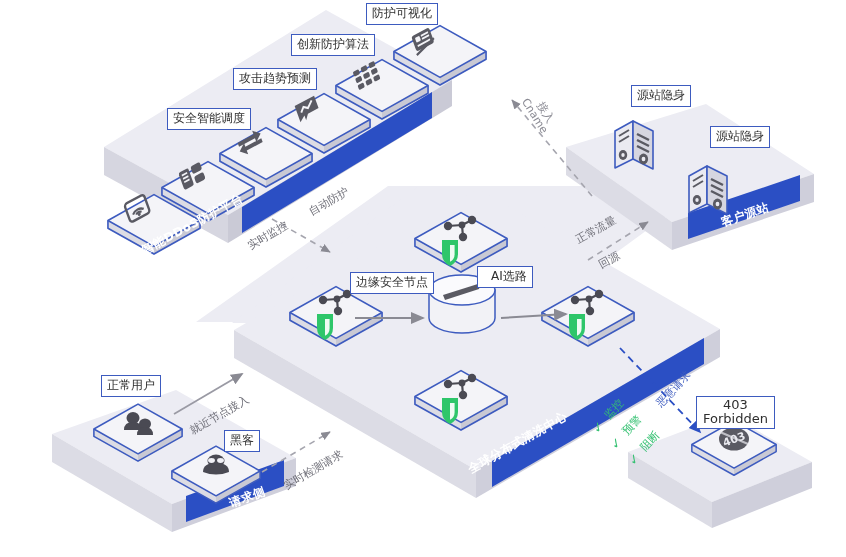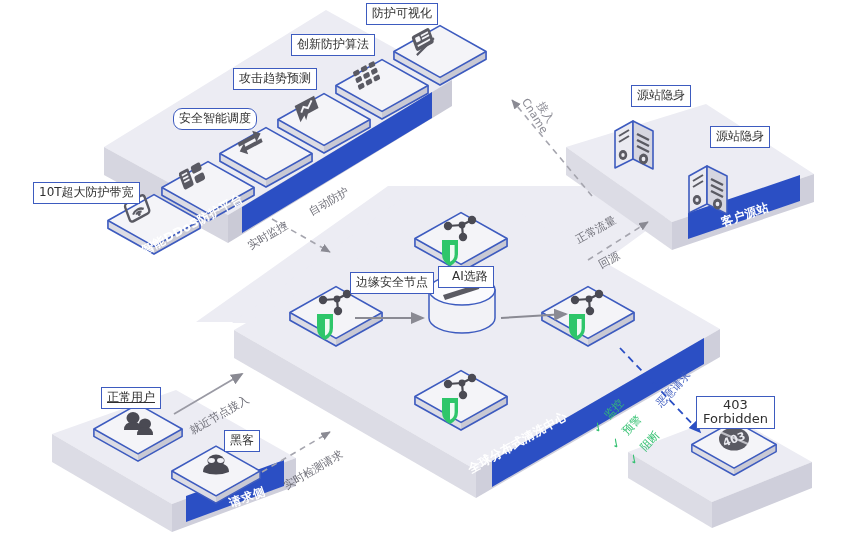--- a/index.html
+++ b/index.html
@@ -380,33 +380,32 @@
     <path d="M594,268 L648,236" stroke="#a5a5ae" stroke-width="1.6" stroke-dasharray="6 5" fill="none" opacity="0"></path>
 
     <path d="M174,414 L242,374" stroke="#9a9aa4" stroke-width="1.8" fill="none" marker-end="url(#arrowGrayS)"></path>
 
     <path d="M262,472 L330,432" stroke="#a5a5ae" stroke-width="1.6" stroke-dasharray="6 5" fill="none" marker-end="url(#arrowGray)"></path>
 
     <path d="M620,348 L700,432" stroke="#2b4fc4" stroke-width="1.8" stroke-dasharray="7 5" fill="none" marker-end="url(#arrowBlue)"></path>
   </g>
 </svg>
 
-<div class="lbl" style="left:33px;  top:182px;">10T超大防护带宽</div>
-<div class="lbl" style="left:173px; top:108px;border-radius:9px;">安全智能调度</div>
+<div class="lbl" style="left:167px; top:108px;">安全智能调度</div>
 <div class="lbl" style="left:233px; top:68px;">攻击趋势预测</div>
 <div class="lbl" style="left:291px; top:34px;">创新防护算法</div>
 <div class="lbl" style="left:366px; top:3px;">防护可视化</div>
 
 <div class="lbl" style="left:631px; top:85px;">源站隐身</div>
 <div class="lbl" style="left:710px; top:126px;">源站隐身</div>
 
 <div class="lbl" style="left:302px; top:272px;margin-left:48px;">边缘安全节点</div>
-<div class="lbl" style="left:438px; top:266px;padding-left:13px;">AI选路</div>
-
-<div class="lbl" style="left:101px; top:387px;text-decoration:underline;">正常用户</div>
+<div class="lbl" style="left:477px; top:266px;padding-left:13px;">AI选路</div>
+
+<div class="lbl" style="left:101px; top:375px;">正常用户</div>
 <div class="lbl" style="left:187px; top:430px;margin-left:37px;">黑客</div>
 
 <div class="lbl two" style="left:696px; top:396px;">
   <span>403</span>
   <span>Forbidden</span>
 </div>
 
 <div class="banner-text" style="left:139px; top:244px; transform: rotate(-28.5deg);">智能DDoS防护平台</div>
 
 <div class="banner-text" style="left:465px; top:463px; transform: rotate(-29.5deg);">全球分布式清洗中心</div>

